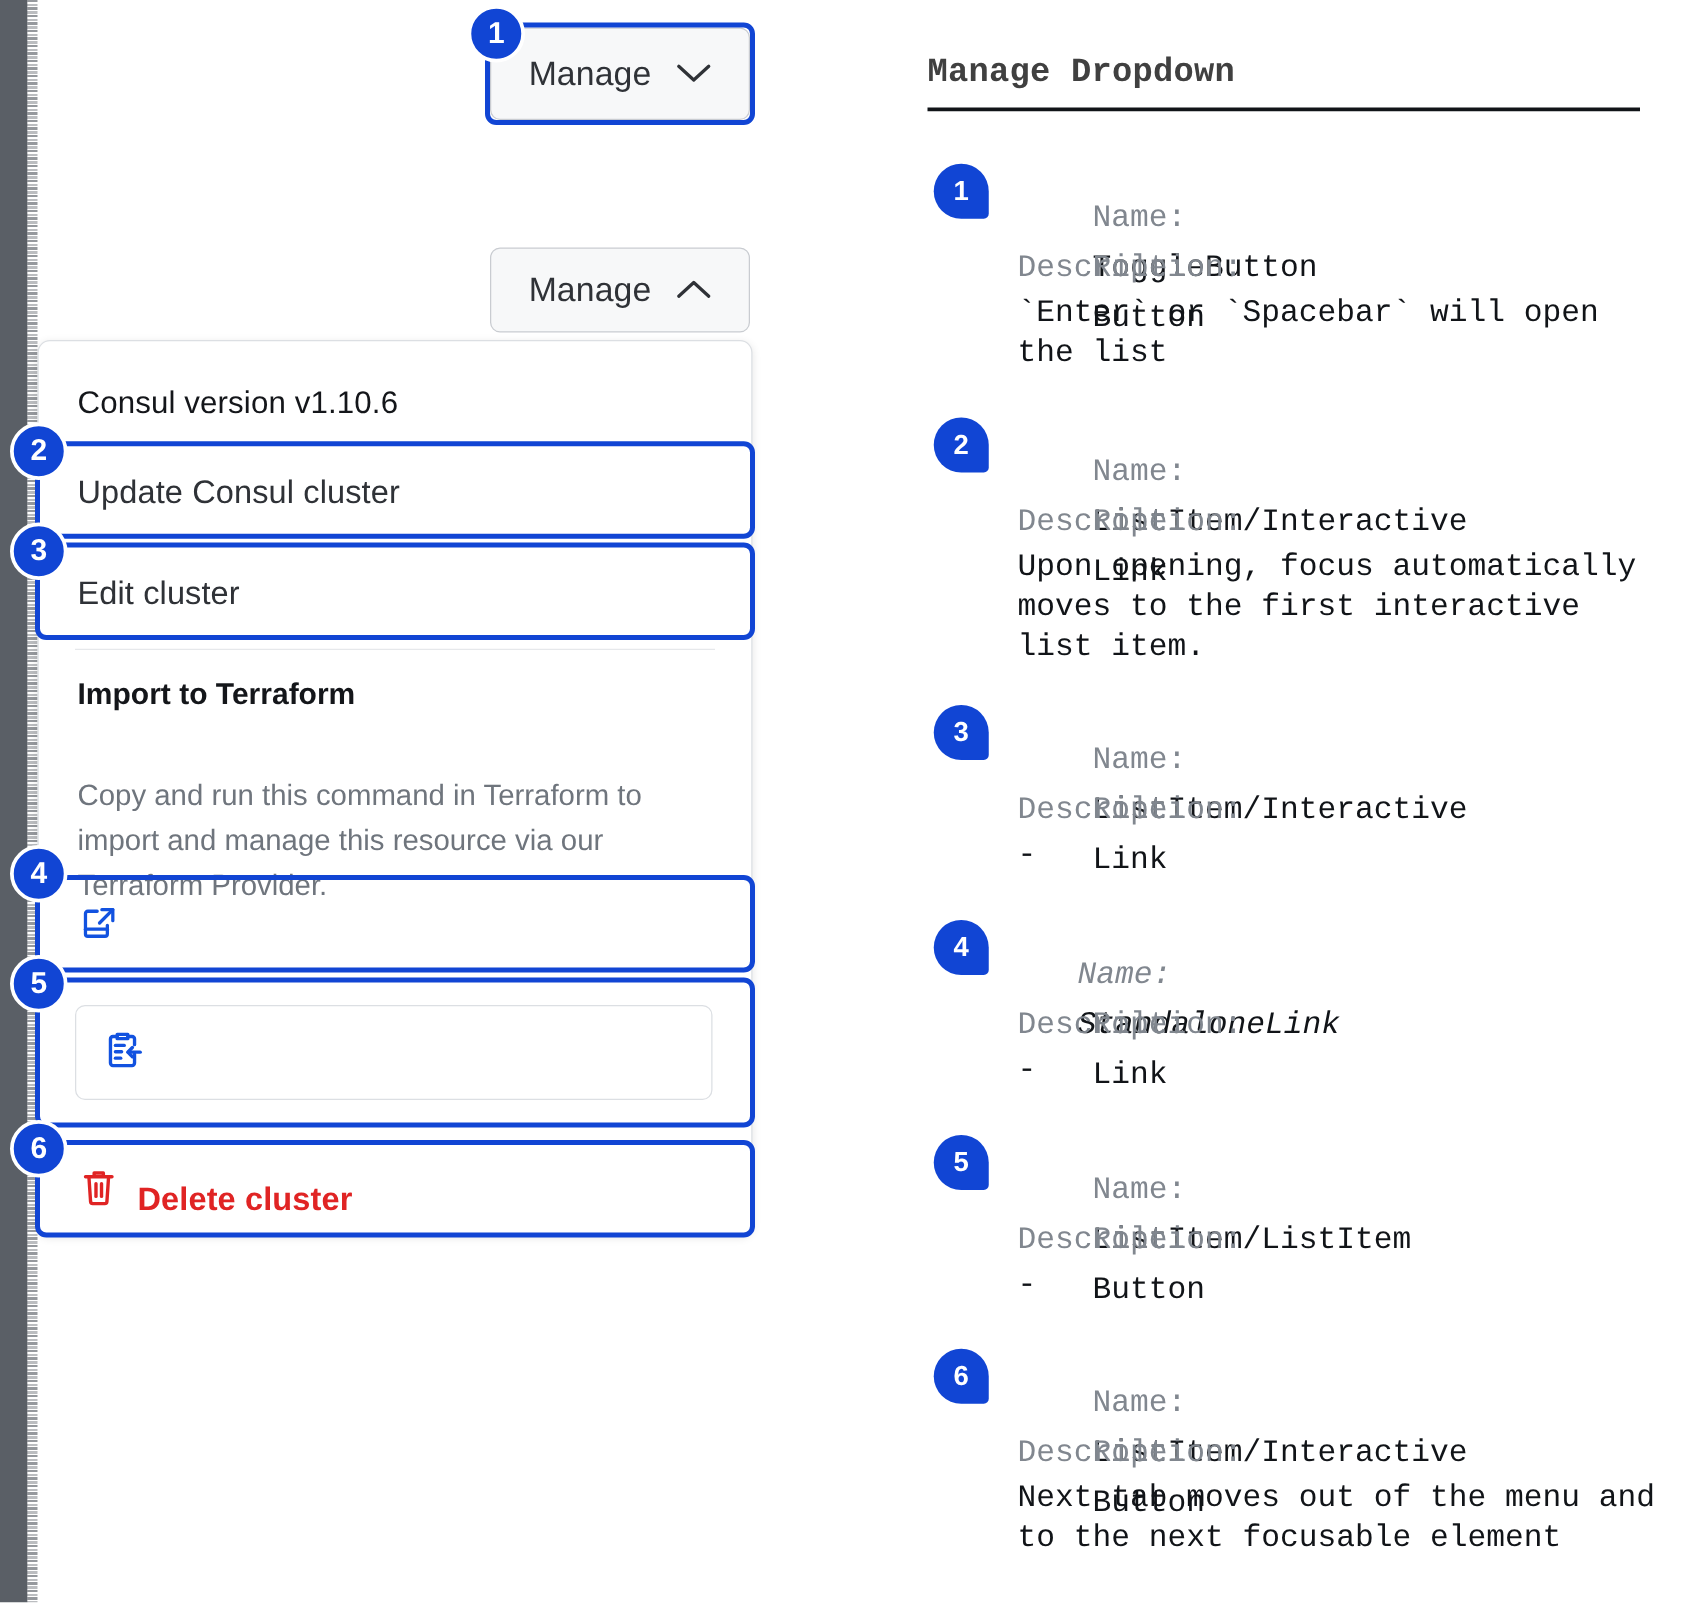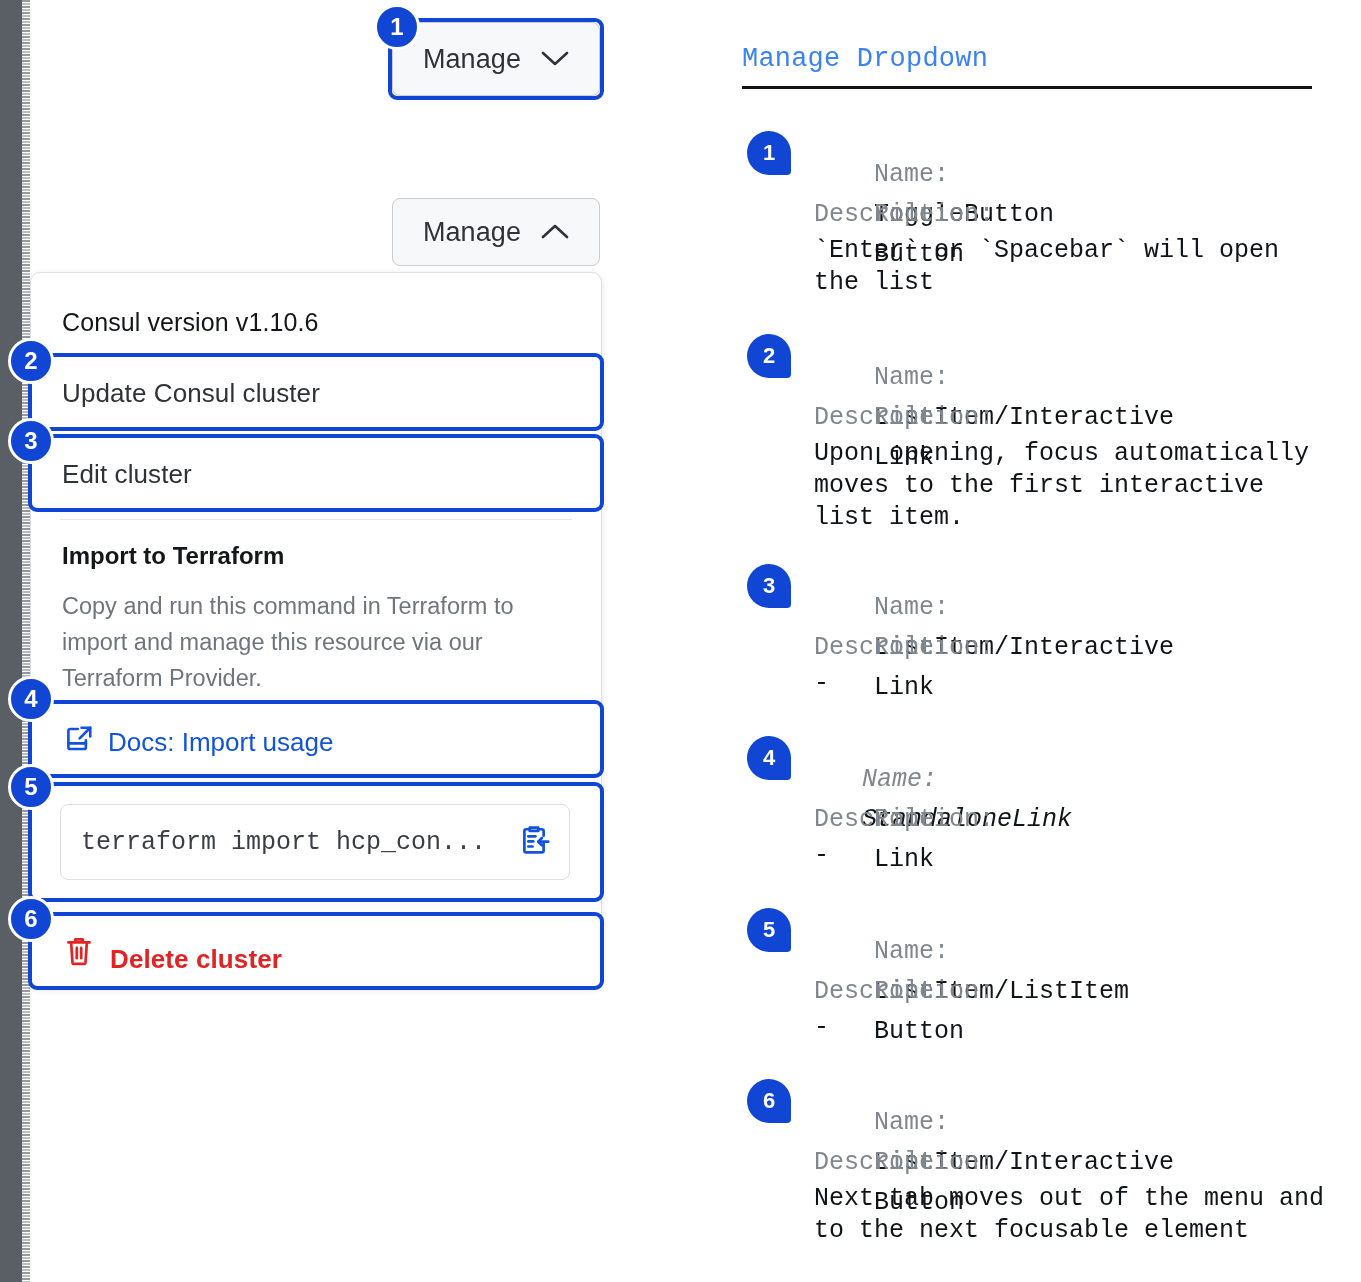--- a/index.html
+++ b/index.html
@@ -77,20 +77,21 @@
   }
   .sect-title {
     font-size: 24px;
     font-weight: bold;
     color: #14161a;
   }
   .sect-desc {
     font-size: 23.5px;
     color: #6f757d;
     line-height: 36px;
+    margin-top: 30px;
   }
   .docs-link {
     font-size: 26px;
     color: #1252e0;
     display: flex;
     align-items: center;
     gap: 14px;
     cursor: pointer;
   }
   .copy-field {
@@ -163,22 +164,23 @@
     font-weight: bold;
     display: flex;
     align-items: center;
     justify-content: center;
   }
 
   
   #anno-title {
     font-family: "Liberation Mono", "DejaVu Sans Mono", monospace;
     font-size: 27px;
-    color: #3b82f6;
+    color: #404040;
     letter-spacing: .2px;
+    font-weight: bold;
   }
   #anno-rule {
     position: absolute;
     background: #111418;
     height: 3px;
   }
   .anno-entry { position: absolute; }
   .anno-line {
     font-family: "Liberation Mono", "DejaVu Sans Mono", monospace;
     font-size: 25px;
@@ -241,27 +243,25 @@
 
 <div class="docs-link abs" style="left:64px; top:724px;">
   <span>
     <svg width="30" height="30" viewBox="0 0 24 24" fill="none">
       <path d="M11 4 H5 a1.5 1.5 0 0 0 -1.5 1.5 V18.5 A1.5 1.5 0 0 0 5 20 H16 a1.5 1.5 0 0 0 1.5 -1.5 V13" stroke="#1252e0" stroke-width="2.1" stroke-linecap="round" stroke-linejoin="round"></path>
       <path d="M3.5 15.5 H17.5" stroke="#1252e0" stroke-width="2.1" stroke-linecap="round"></path>
       <path d="M14 3 H21 V10" stroke="#1252e0" stroke-width="2.1" stroke-linecap="round" stroke-linejoin="round"></path>
       <path d="M21 3 L12.5 11.5" stroke="#1252e0" stroke-width="2.1" stroke-linecap="round"></path>
     </svg>
   </span>
-  <span>Docs: Import usage</span>
 </div>
 <div class="hl-box abs" style="left:28px; top:700px; width:576px; height:78px;"></div>
 <div class="badge-circle abs" style="left:8px; top:676px;">4</div>
 
 <div class="copy-field abs" style="left:60px; top:804px; width:510px; height:76px;">
-  <span class="copy-text">terraform import hcp_con...</span>
   <span>
     <svg width="34" height="34" viewBox="0 0 24 24" fill="none">
       <path d="M9 3.2 H15 V5.6 H9 Z" stroke="#1252e0" stroke-width="1.9" stroke-linejoin="round"></path>
       <path d="M9 4.4 H6.6 A1.4 1.4 0 0 0 5.2 5.8 V19.4 A1.4 1.4 0 0 0 6.6 20.8 H17.4 A1.4 1.4 0 0 0 18.8 19.4 V14.4" stroke="#1252e0" stroke-width="1.9" stroke-linecap="round" stroke-linejoin="round"></path>
       <path d="M15 4.4 H17.4 A1.4 1.4 0 0 1 18.8 5.8 V9" stroke="#1252e0" stroke-width="1.9" stroke-linecap="round" stroke-linejoin="round"></path>
       <path d="M8 9.4 H13" stroke="#1252e0" stroke-width="1.9" stroke-linecap="round"></path>
       <path d="M8 13 H11.5" stroke="#1252e0" stroke-width="1.9" stroke-linecap="round"></path>
       <path d="M8 16.6 H11" stroke="#1252e0" stroke-width="1.9" stroke-linecap="round"></path>
       <path d="M22 13.2 H15.2" stroke="#1252e0" stroke-width="1.9" stroke-linecap="round"></path>
       <path d="M17.6 10.6 L15 13.2 L17.6 15.8" stroke="#1252e0" stroke-width="1.9" stroke-linecap="round" stroke-linejoin="round"></path>

